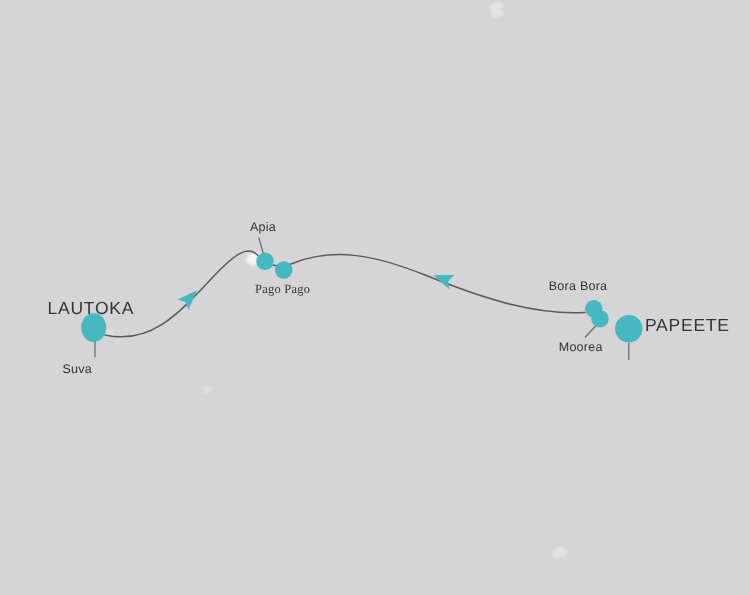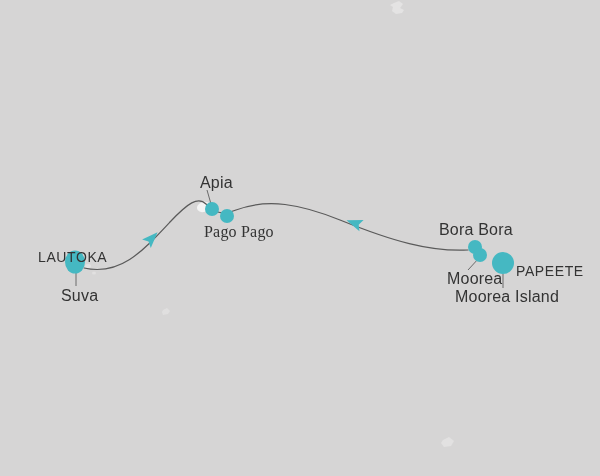--- a/index.html
+++ b/index.html
@@ -23,32 +23,31 @@
     top: 0;
     left: 0;
     width: 600px;
     height: 476px;
     display: block;
   }
   .map-label {
     position: absolute;
     color: #333333;
     font-family: "Liberation Sans", sans-serif;
-    font-size: 16px;
+    font-size: 10px;
     line-height: 15px;
     white-space: nowrap;
     letter-spacing: 0.2px;
   }
   .map-label.major {
     font-size: 14px;
     letter-spacing: 0.6px;
-    margin-top: 11px;
   }
   .label-lautoka { left: 38px;  top: 239px; }
-  .label-suva    { left: 61px;  top: 288px; }
+  .label-suva    { left: 50px;  top: 288px; }
   .label-apia    { left: 200px; top: 175px; }
   .label-pagopago{ left: 204px; top: 224px; font-family: Liberation Serif, serif; }
   .label-borabora{ left: 439px; top: 222px; }
   .label-papeete { left: 516px; top: 253px; }
   .label-raiatea { left: 447px; top: 271px; }
   .label-moorea  { left: 455px; top: 289px; }
 </style>
 </head>
 <body>
 
@@ -101,15 +100,14 @@
   <div class="map-label label-apia">Apia</div>
 
   <div class="map-label label-pagopago">Pago Pago</div>
 
   <div class="map-label label-borabora">Bora Bora</div>
 
   <div class="map-label label-raiatea">Moorea</div>
 
   <div class="map-label major label-papeete">PAPEETE</div>
 
-  <div class="map-label label-moorea">Moorea Island</div>
 
 </div>
 
 </body></html>

